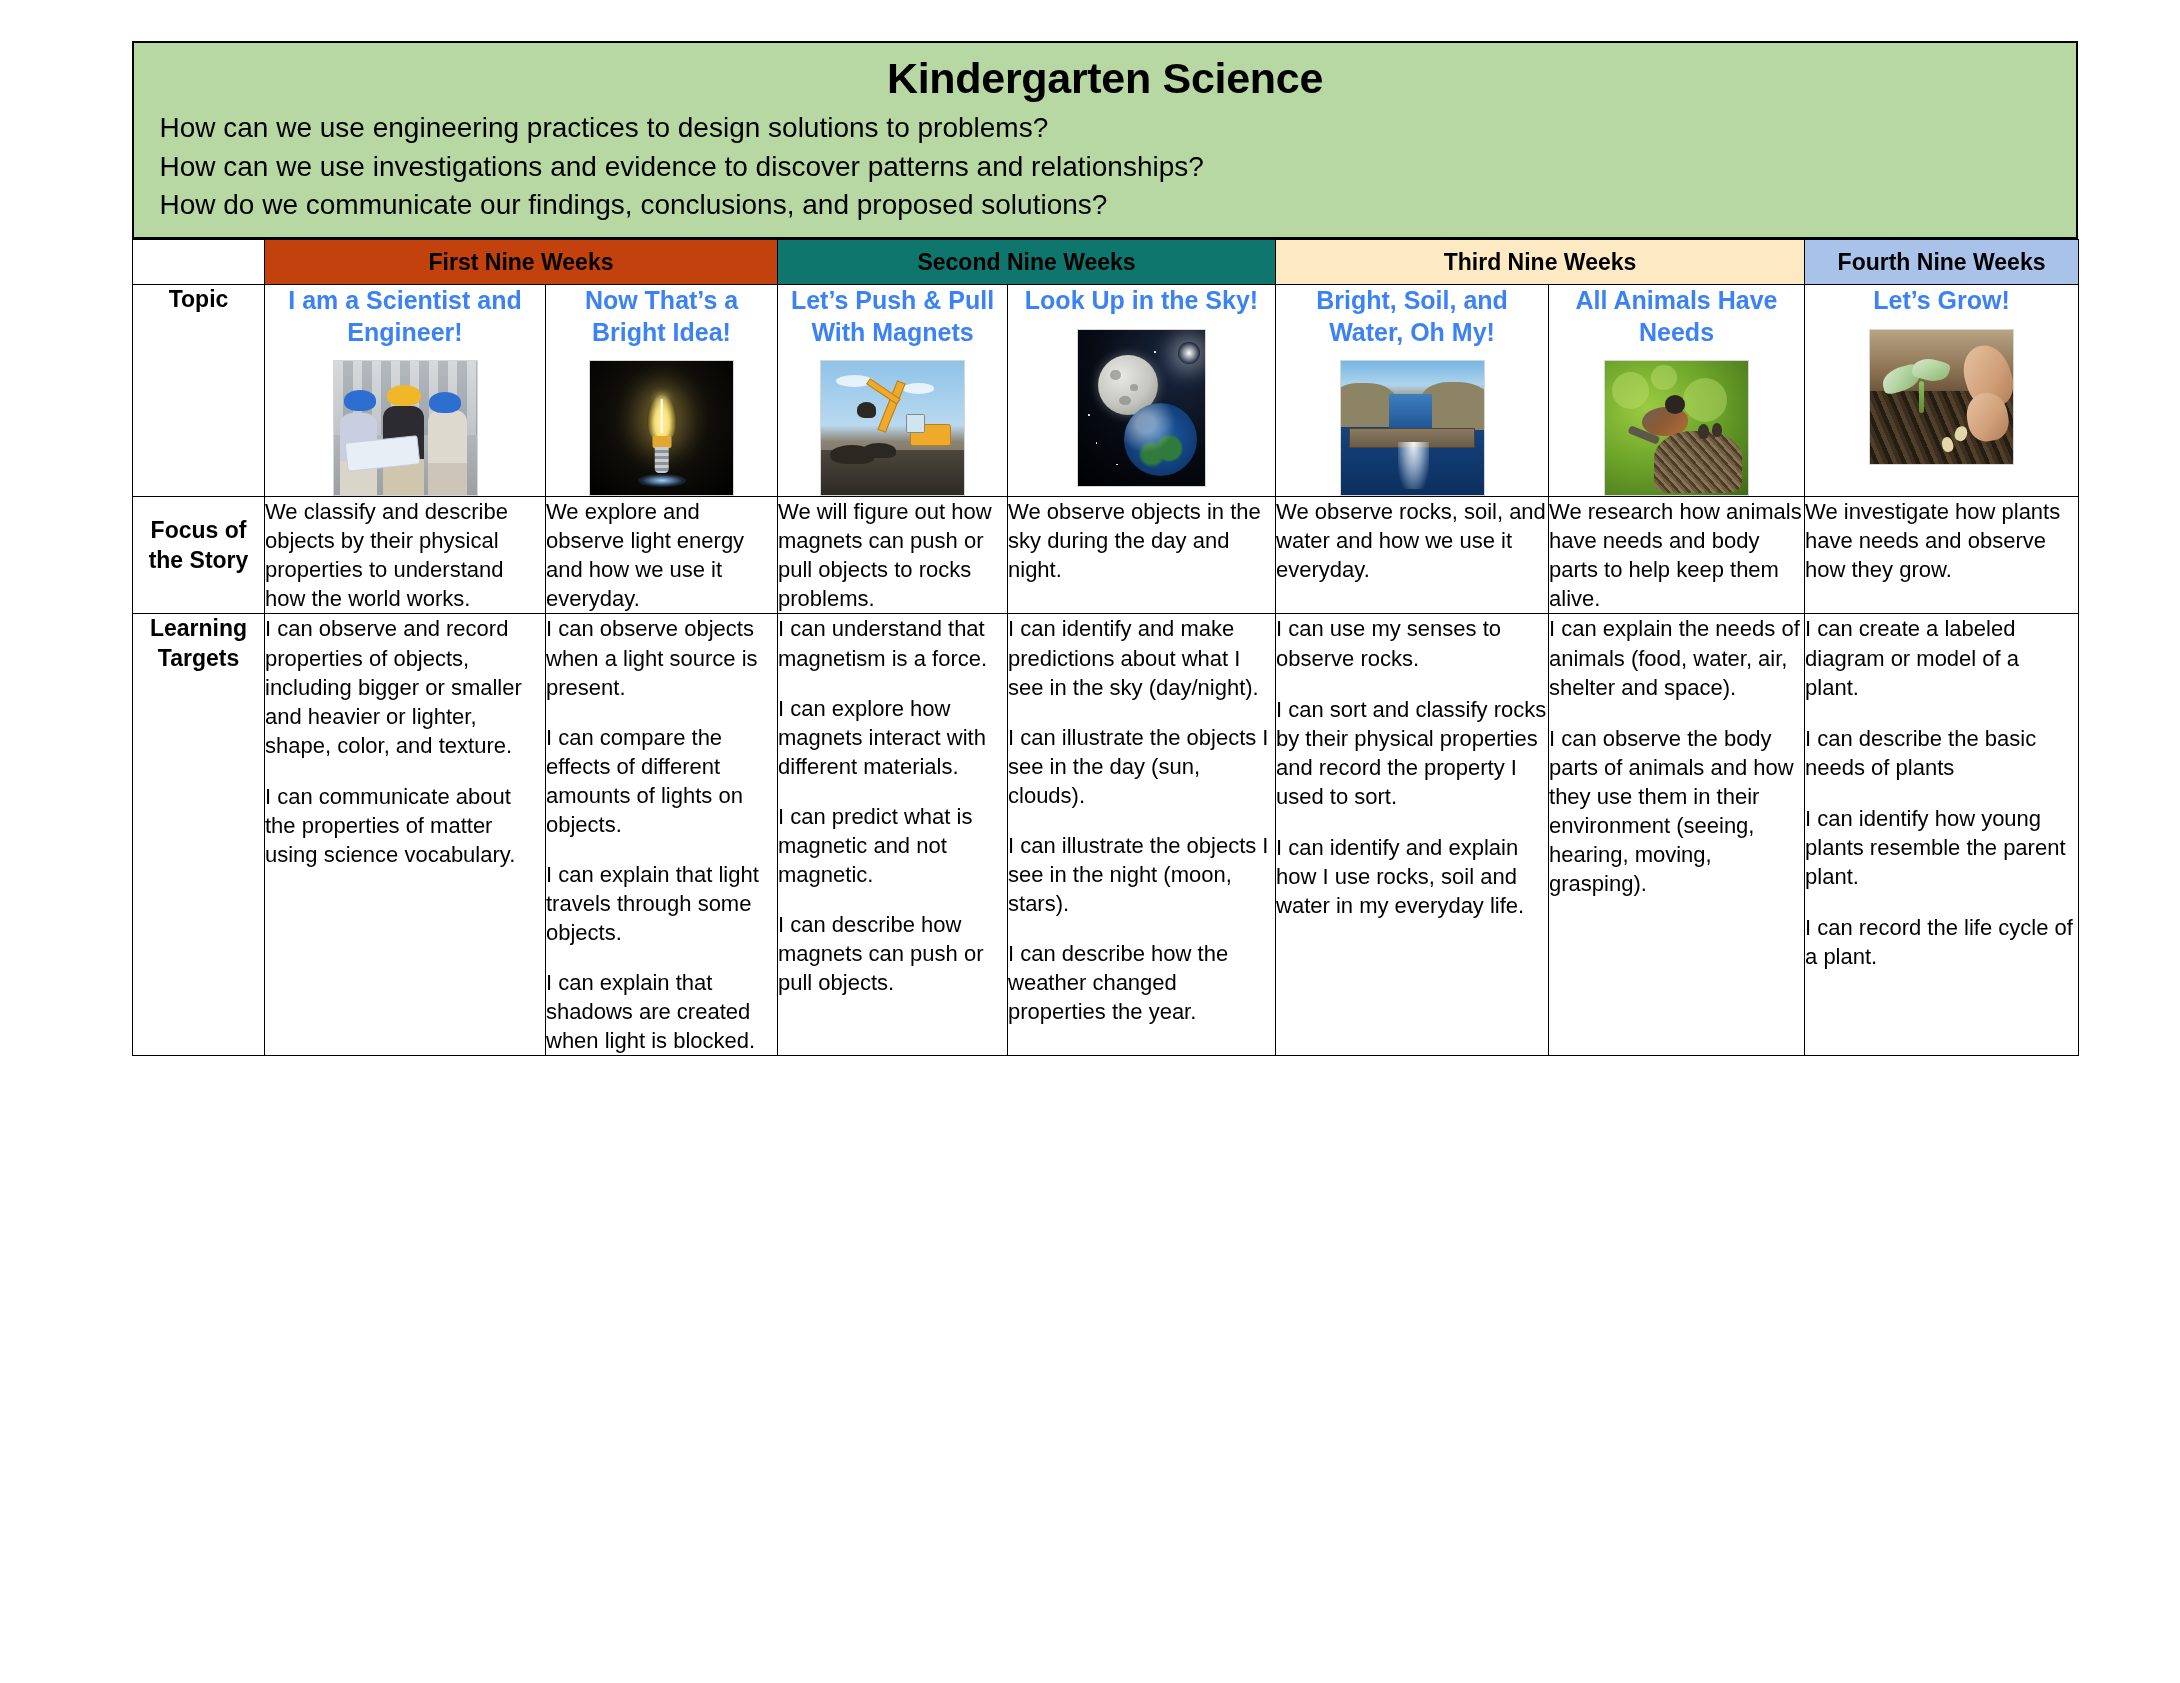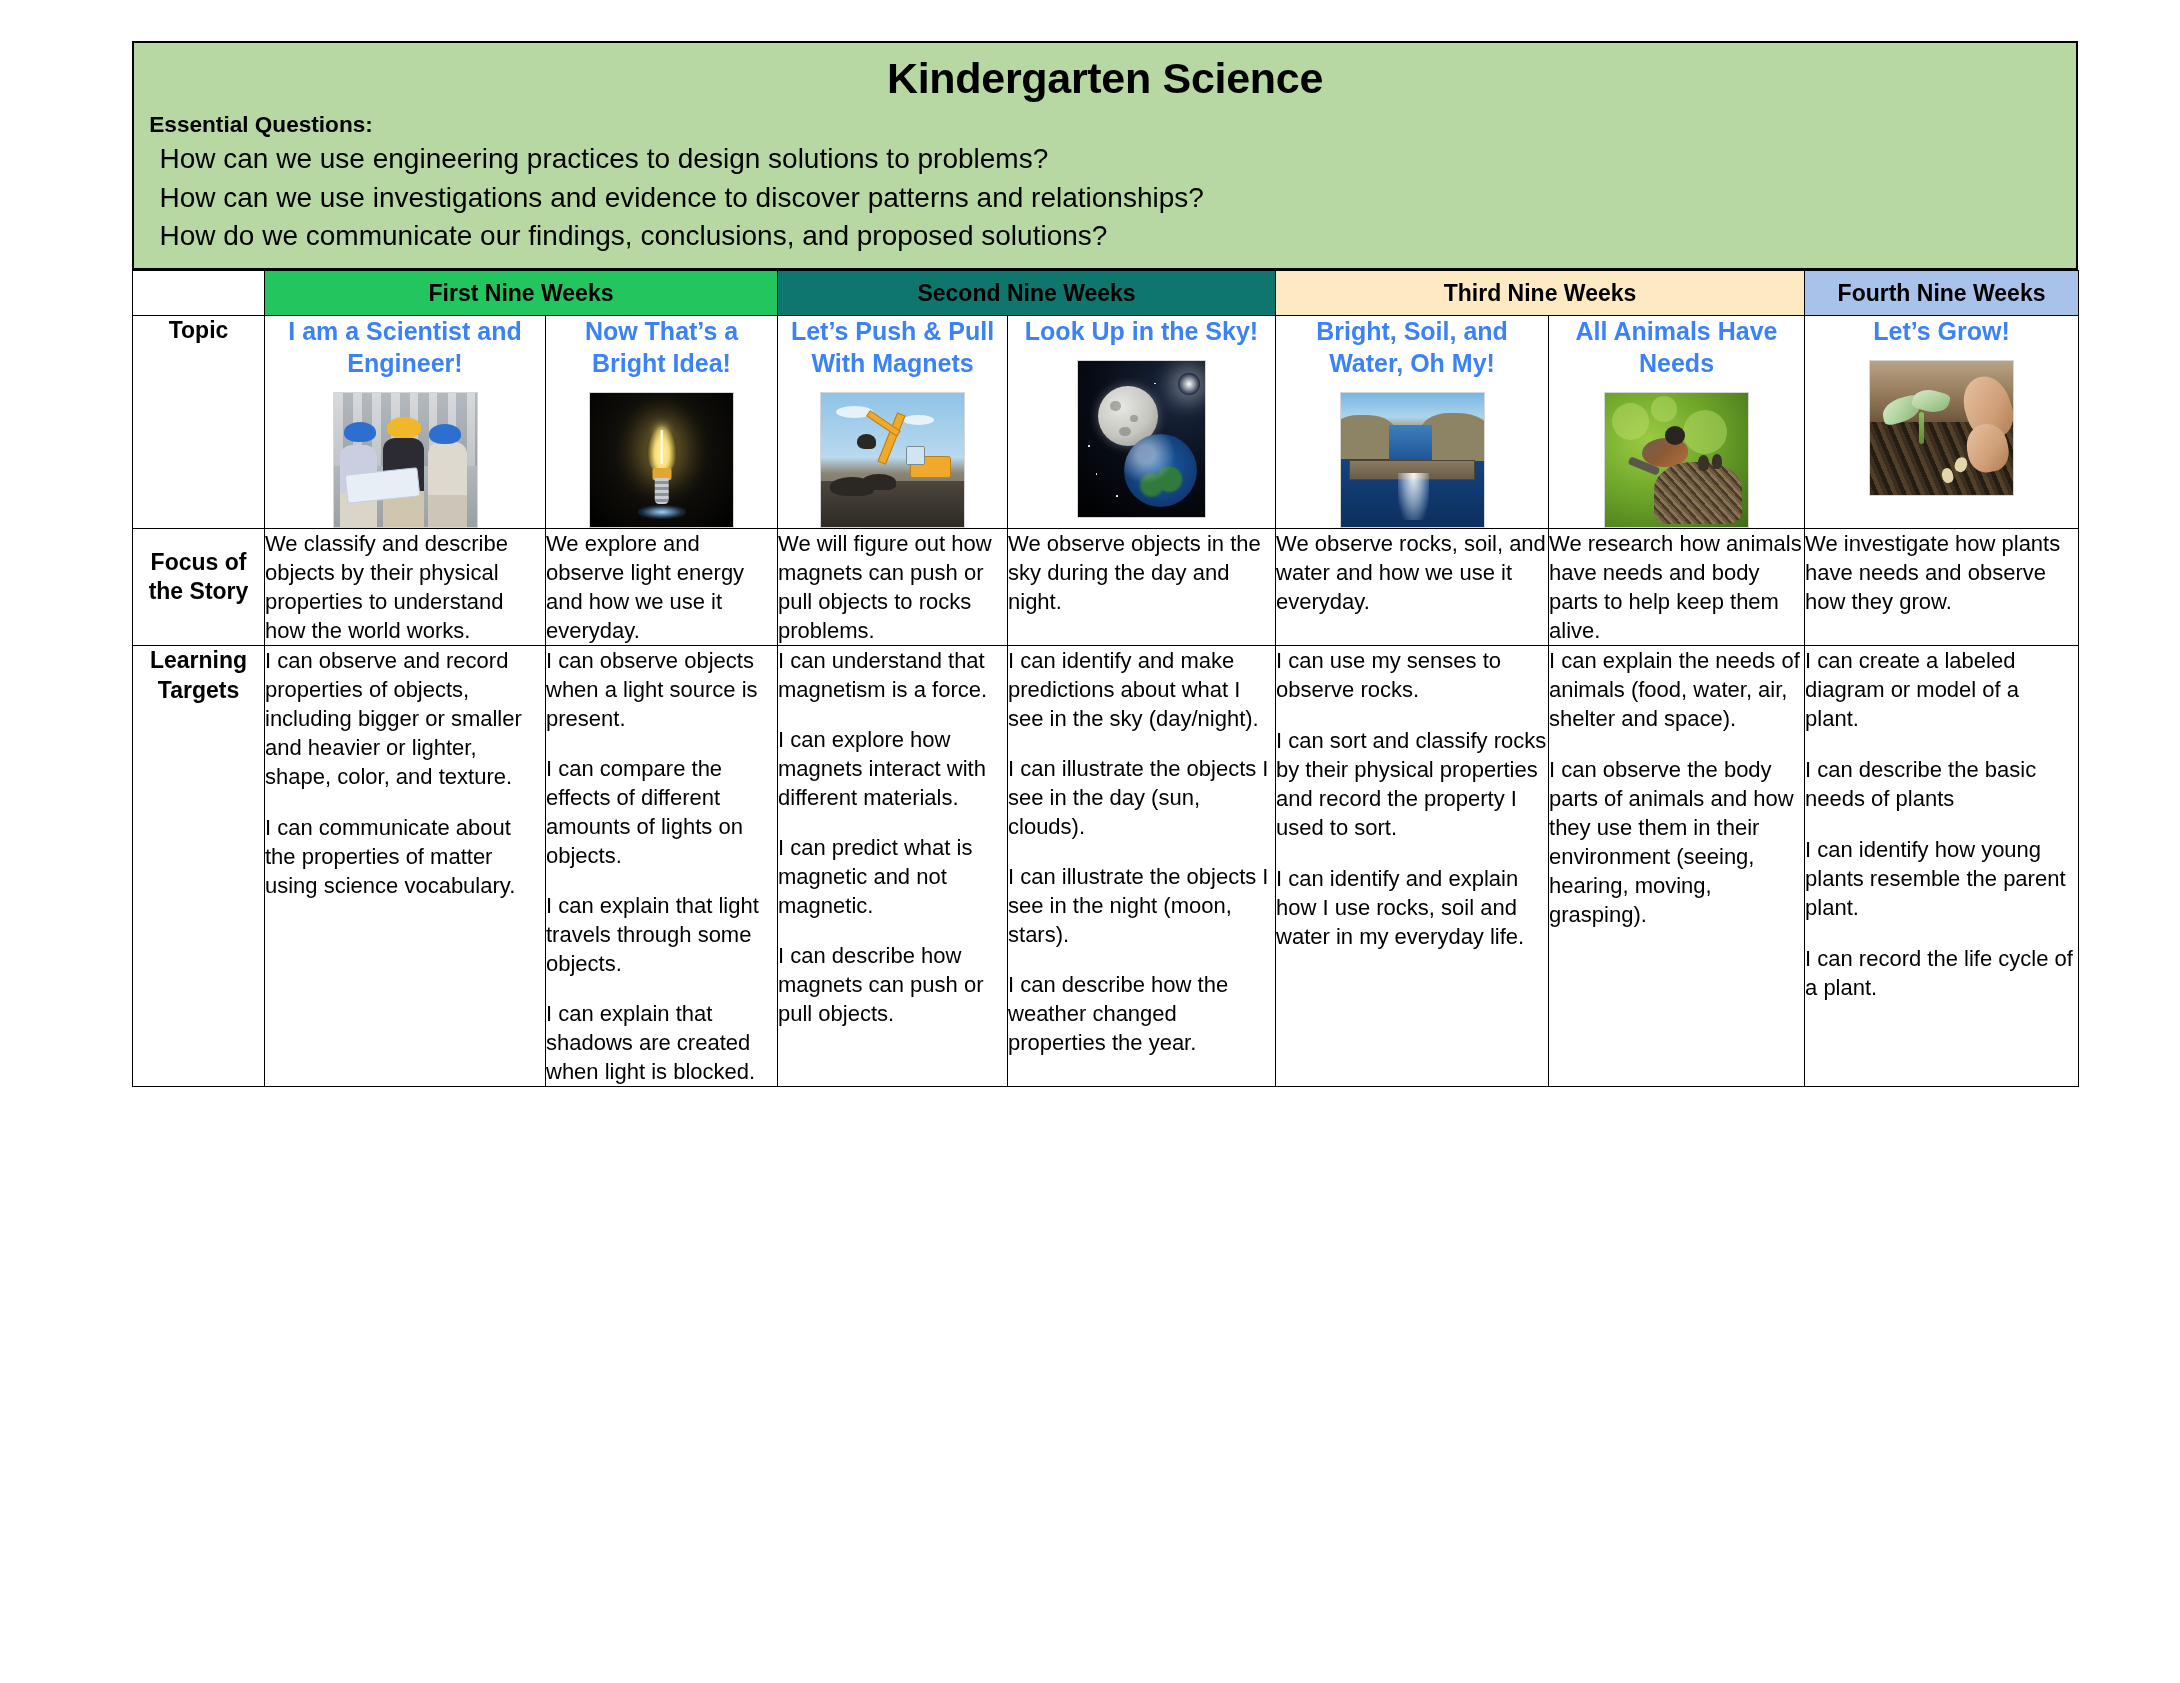--- a/index.html
+++ b/index.html
@@ -276,42 +276,41 @@
   .body-cell p + p { margin-top: 22px; }
   .tight p + p { margin-top: 21px; }
 </style>
 </head>
 <body>
 
 <div class="page">
 
   <div class="banner" style="background: rgb(183, 216, 162);">
     <div class="banner-title">Kindergarten Science</div>
-    <div class="eq-label">Essential Questions:</div>
     <div class="eq-line">How can we use engineering practices to design solutions to problems?</div>
     <div class="eq-line">How can we use investigations and evidence to discover patterns and relationships?</div>
     <div class="eq-line">How do we communicate our findings, conclusions, and proposed solutions?</div>
   </div>
 
   <table class="grid">
     <colgroup>
       <col class="c-label">
         <col class="c-1">
         <col class="c-2">
         <col class="c-3">
       <col class="c-4">
         <col class="c-5">
         <col class="c-6">
         <col class="c-7">
     </colgroup>
 
     <tbody>
         <tr>
       <td class="nw nw-blank"></td>
-      <td class="nw" colspan="2" style="background:#22c55e">First Nine Weeks</td>
+      <td class="nw" colspan="2" style="background:#c2410c">First Nine Weeks</td>
       <td class="nw" colspan="2" style="background:#0f766e">Second Nine Weeks</td>
       <td class="nw" colspan="2" style="background:#fdeac2">Third Nine Weeks</td>
       <td class="nw" style="background:#a8c2ea">Fourth Nine Weeks</td>
     </tr>
 
     <tr>
       <td class="row-label">Topic</td>
 
       <td class="topic-cell">
         <div class="topic-title">I am a Scientist and Engineer!</div>

